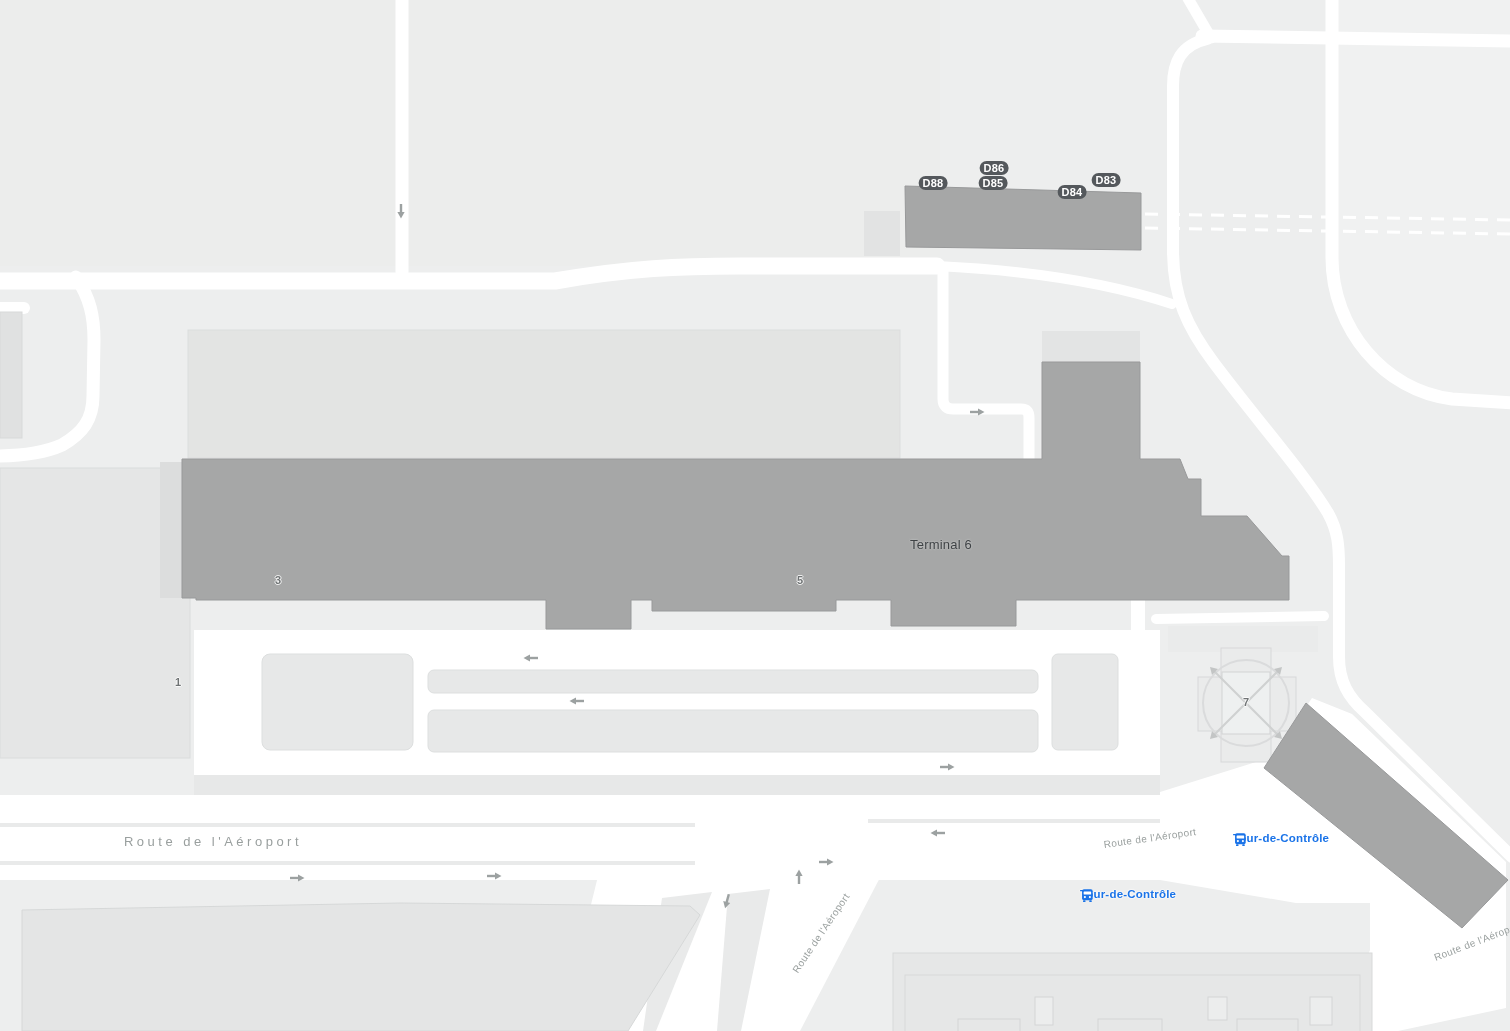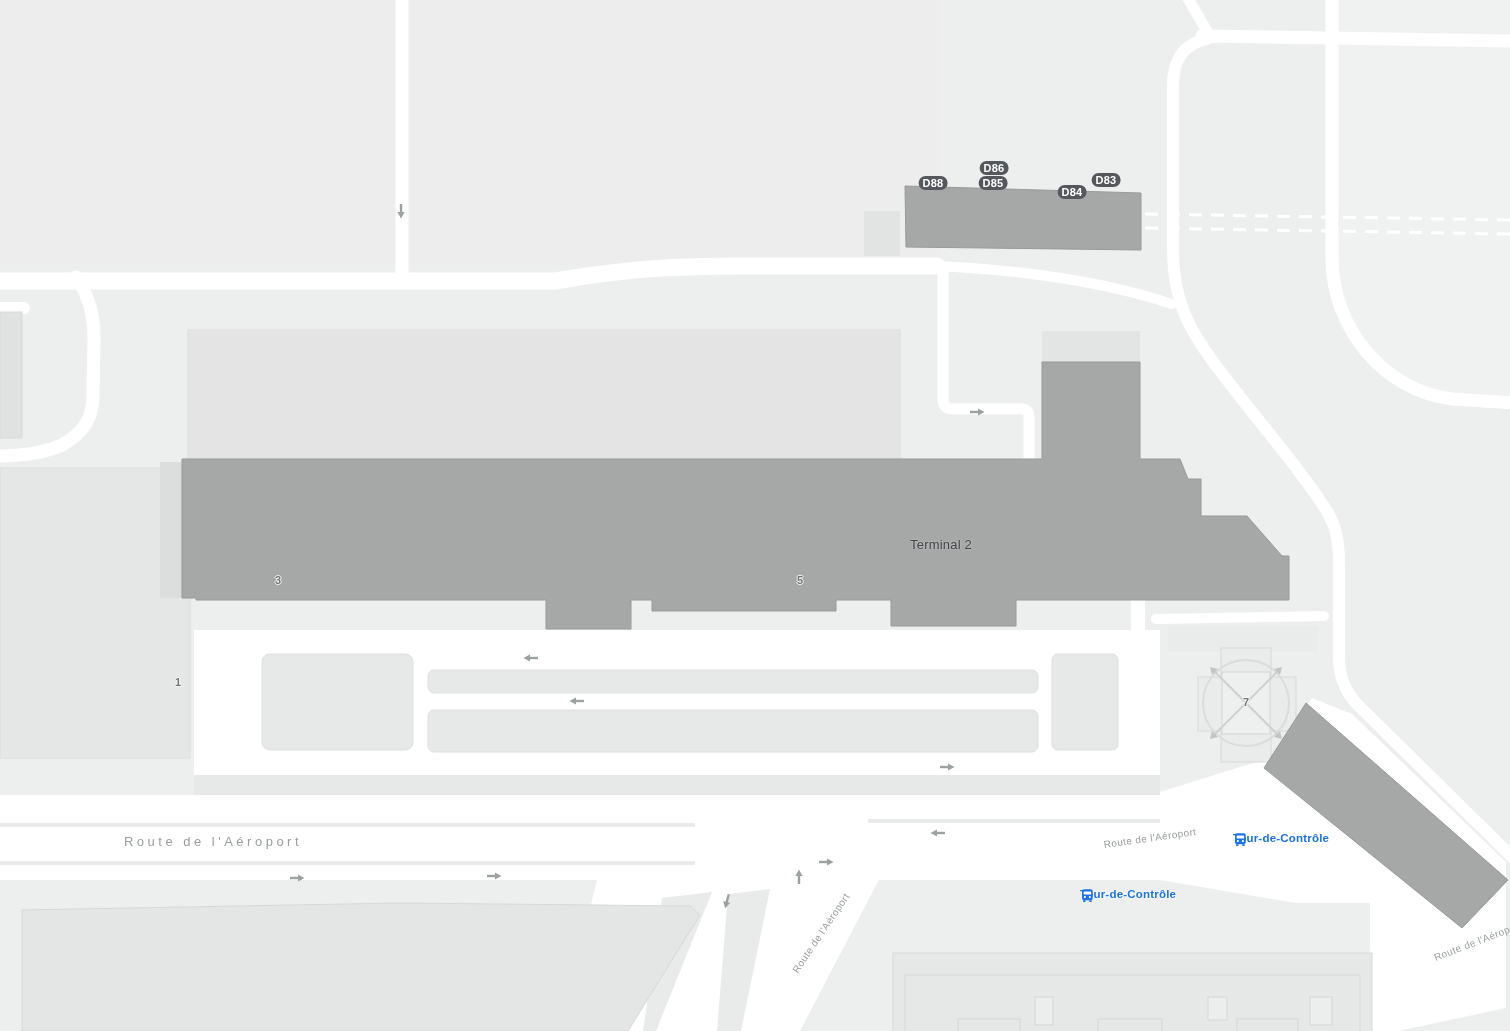--- a/index.html
+++ b/index.html
@@ -174,21 +174,21 @@
         </g>
     </g>
   </svg>
 
   <div class="lbl gate-badge" style="left:933px;top:183px">D88</div>
   <div class="lbl gate-badge" style="left:994px;top:168px">D86</div>
   <div class="lbl gate-badge" style="left:993px;top:183px">D85</div>
   <div class="lbl gate-badge" style="left:1072px;top:192px">D84</div>
   <div class="lbl gate-badge" style="left:1106px;top:180px">D83</div>
 
-  <div class="lbl terminal-label" style="left:941px;top:544px">Terminal 2</div>
+  <div class="lbl terminal-label" style="left:941px;top:544px">Terminal 6</div>
 
   <div class="lbl bnum" style="left:178px;top:682px">1</div>
   <div class="lbl bnum" style="left:278px;top:580px">3</div>
   <div class="lbl bnum" style="left:800px;top:580px">5</div>
   <div class="lbl bnum" style="left:1246px;top:702px">7</div>
 
   <div class="lbl road-label-main" style="left:213px;top:841px">Route de l'Aéroport</div>
   <div class="lbl road-label-sm rot-m8" style="left:1150px;top:838px">Route de l'Aéroport</div>
   <div class="lbl road-label-sm rot-m56" style="left:821px;top:933px">Route de l'Aéroport</div>
   <div class="lbl road-label-sm rot-m21" style="left:1478px;top:941px">Route de l'Aéroport</div>

